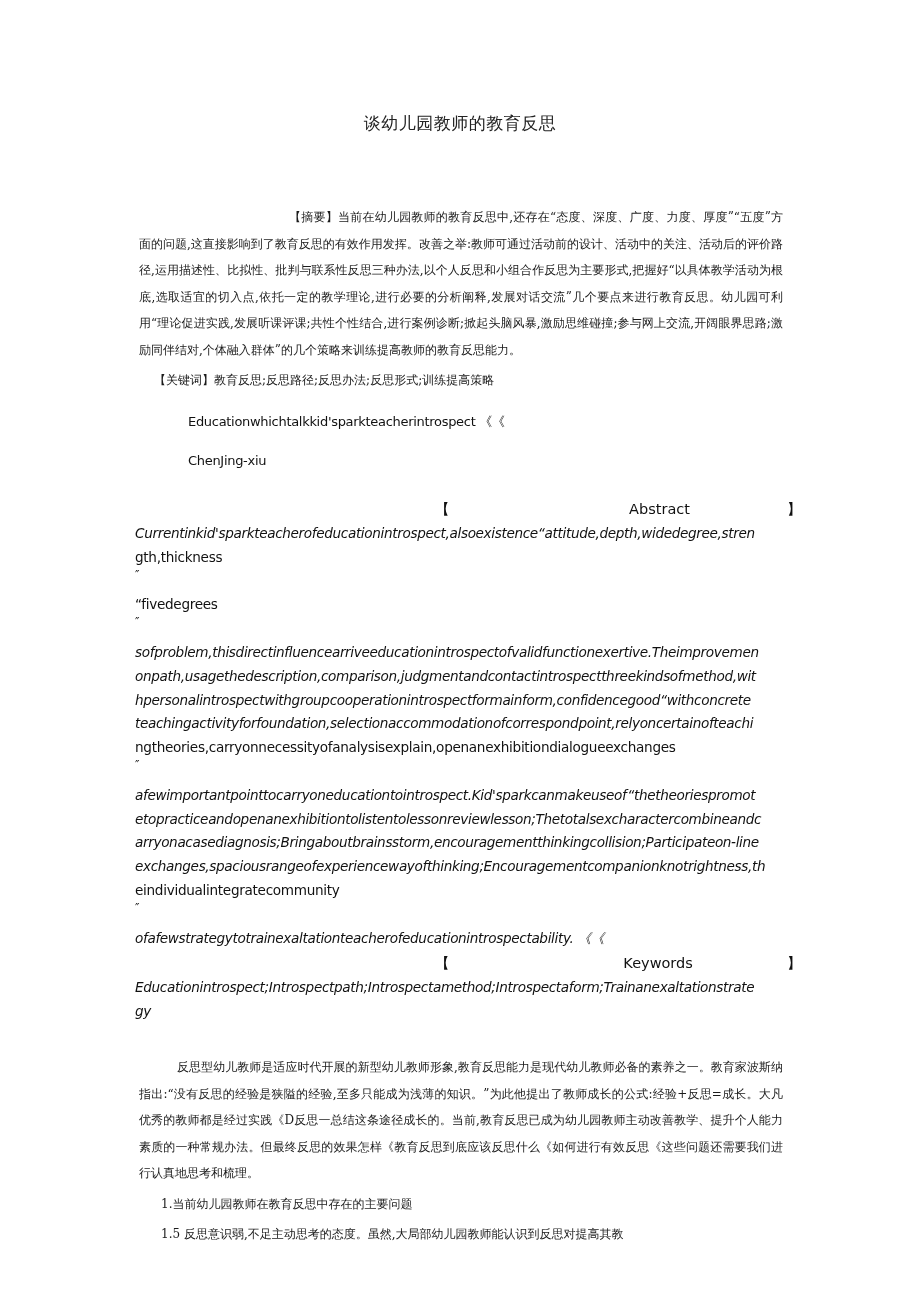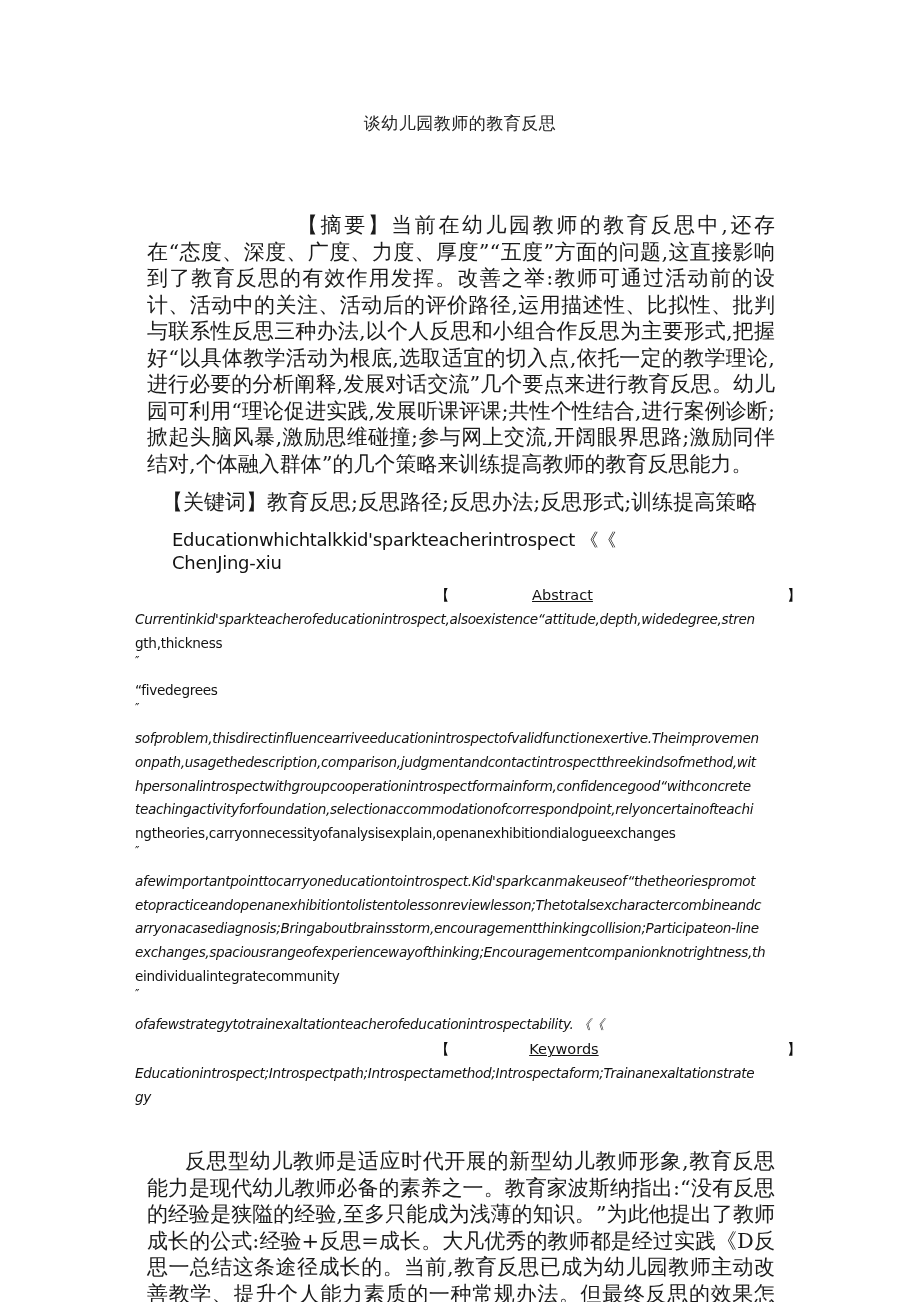--- a/index.html
+++ b/index.html
@@ -39,69 +39,68 @@
   .column {
     position: absolute;
     left: 135px;
     top: 200px;
     width: 652px;
   }
 
   
   .cn-para {
     font-family: "DejaVu Serif", serif;
-    font-size: 21px;
+    font-size: 12px;
     line-height: 26.5px;
     text-align: justify;
     text-justify: inter-character;
     color: #1b1b1b;
-    margin: 12px;
+    margin: 4px;
   }
   .cn-para.indent-abs { text-indent: 150px; }
   .cn-para.indent-1 { text-indent: 22px; }
   .cn-para.indent-kw { padding-left: 15px; }
 
   
   .en-para {
     font-family: "DejaVu Sans", sans-serif;
     font-size: 13.6px;
     line-height: 23.8px;
     letter-spacing: -0.35px;
     text-align: justify;
     color: #111;
     margin: 0;
     word-break: break-all;
     font-style: italic;
   }
   .en-line {
     font-family: "DejaVu Sans", sans-serif;
-    font-size: 18px;
+    font-size: 13px;
     line-height: 23.8px;
     letter-spacing: -0.3px;
     color: #111;
-    margin: 0;
+    margin: 16px;
     padding-left: 37px;
     white-space: nowrap;
   }
 
   
   .hdr-line {
     display: flex;
     align-items: baseline;
     font-family: "DejaVu Sans", sans-serif;
     font-size: 14.5px;
     line-height: 26px;
     color: #111;
     padding-left: 300px;
   }
   .hdr-line .br-l { width: 0; }
   .hdr-line .hdr-word {
     flex: 1 1 auto;
-    text-align: left;
-    text-decoration: underline;
+    text-align: right;
   }
   .hdr-line .br-r { width: 0; text-align: right; }
   .hdr-line .spacer-a { flex: 1 1 auto; }
   .hdr-line .spacer-b { flex: 1 1 auto; }
 
   
   .en-split {
     display: flex;
     font-family: "DejaVu Sans", sans-serif;
     font-size: 13.6px;

